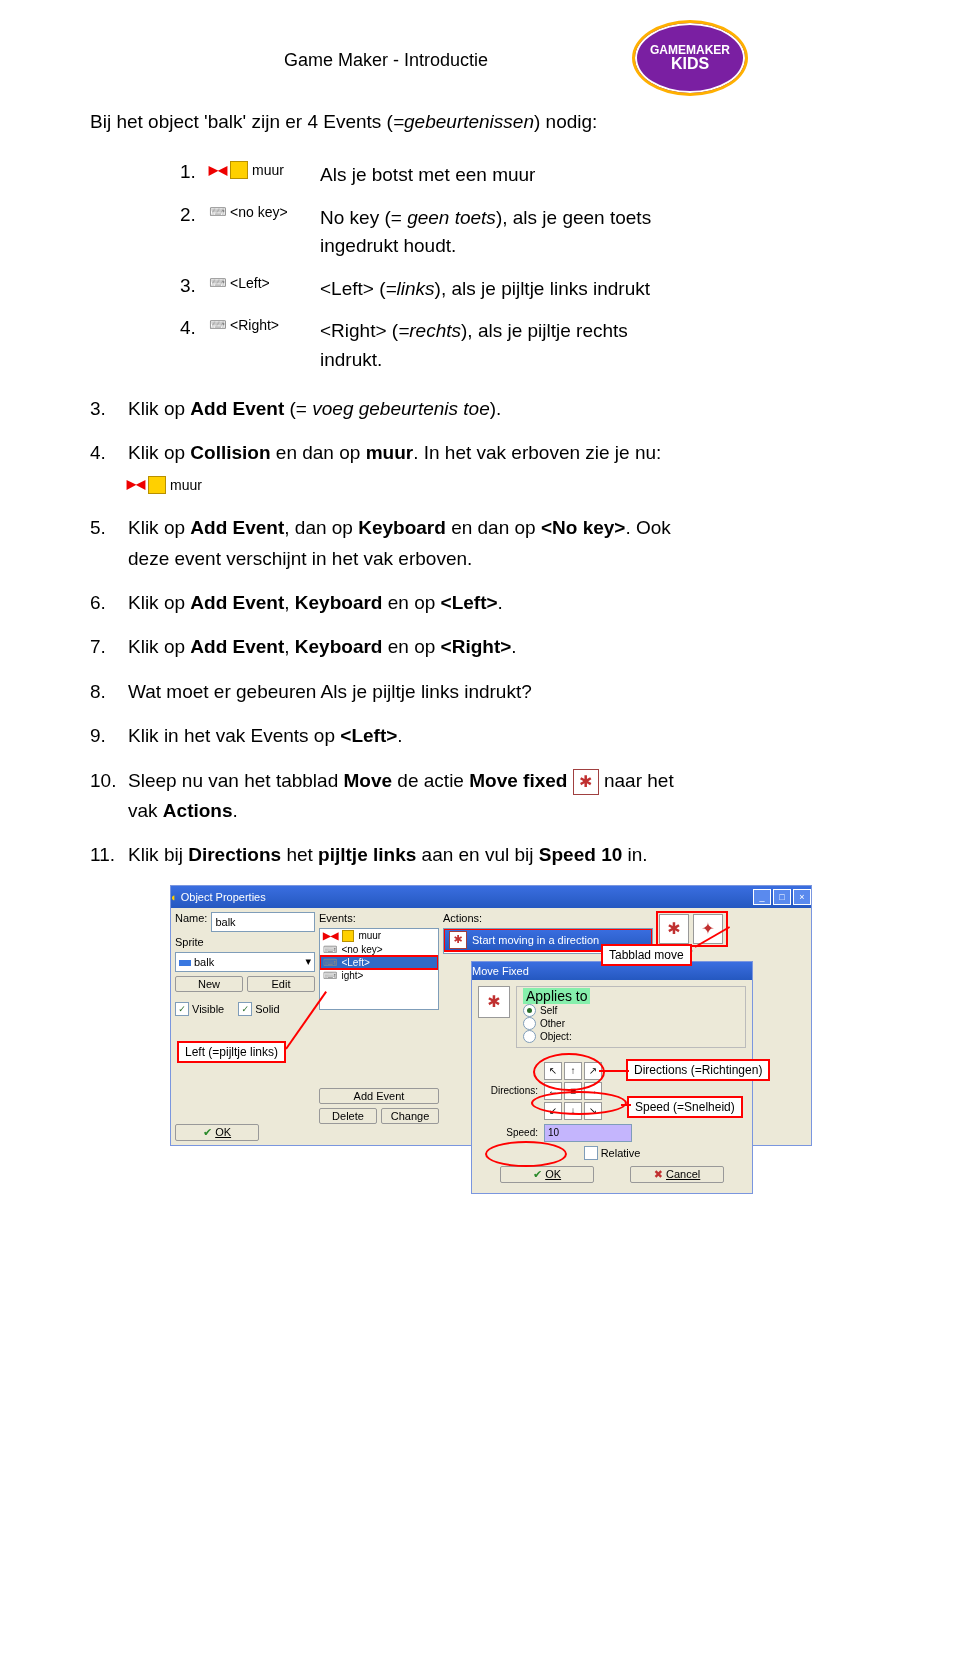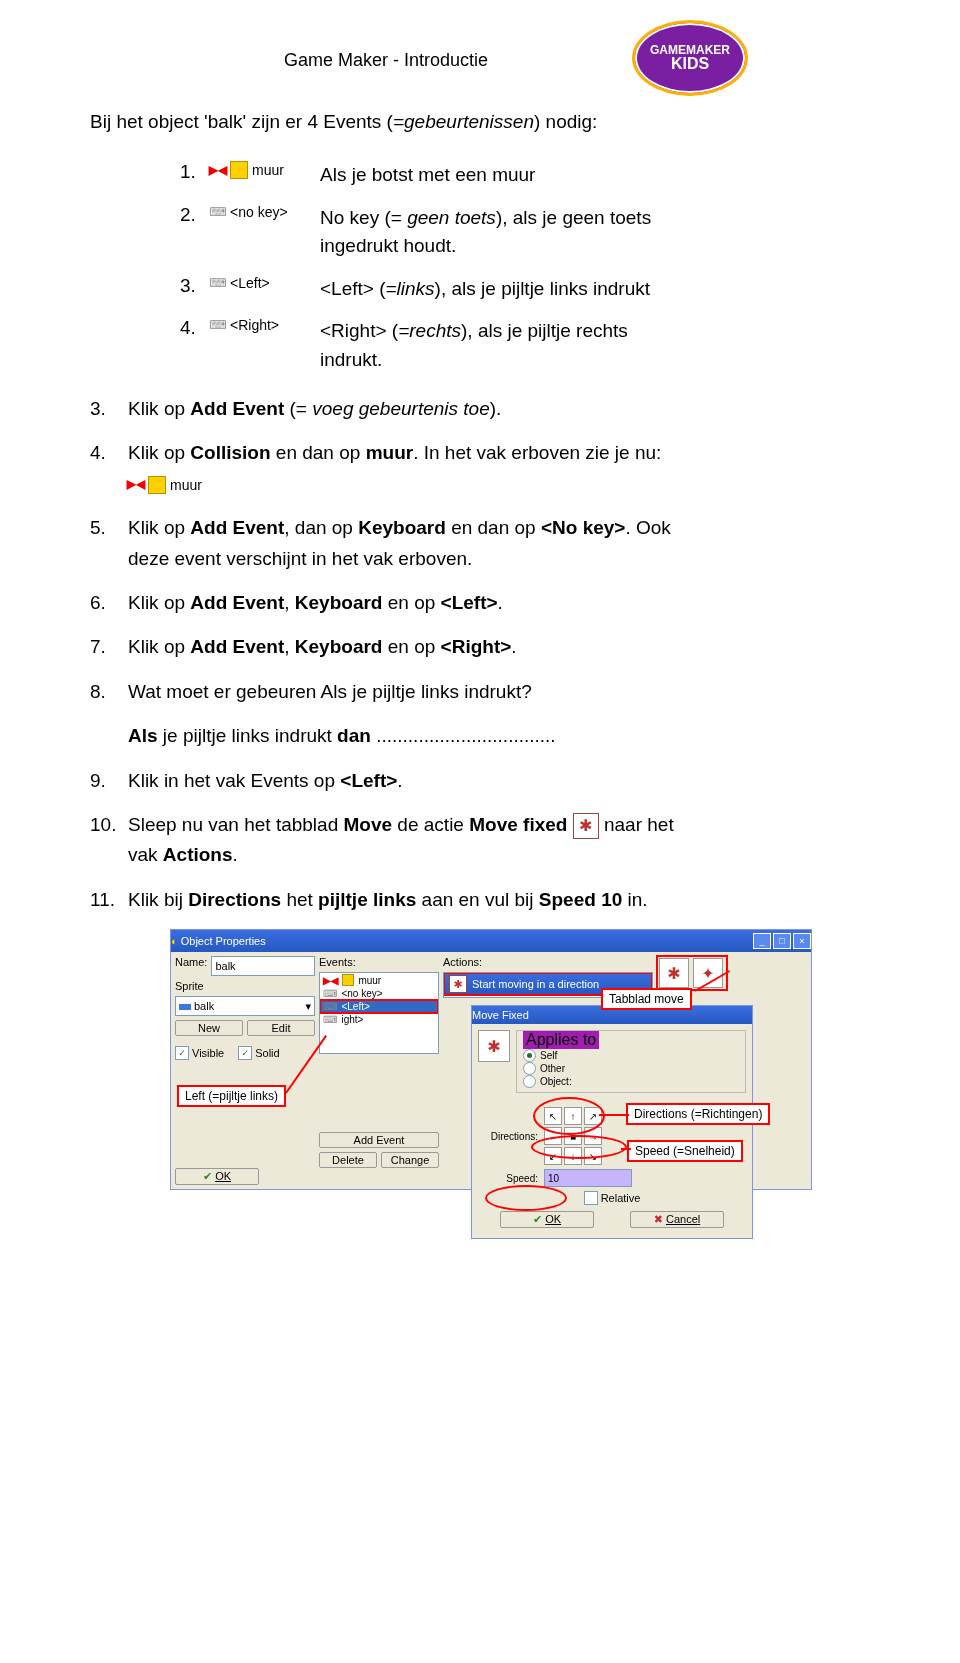--- a/index.html
+++ b/index.html
@@ -309,23 +309,23 @@
     border: 1px solid #7a96df;
     font-size: 11px;
   }
   .mf-body { padding: 6px; }
   .mf-group {
     border: 1px solid #bbb;
     padding: 4px 6px;
     margin-bottom: 6px;
   }
   .mf-group-title {
-    font-size: 16px;
+    font-size: 14px;
     margin-top: -10px;
-    background: #a21caf;
+    background: #86efac;
     display: inline-block;
     padding: 0 3px;
   }
   .mf-radio { display: flex; align-items: center; gap: 4px; font-size: 10px; }
   .mf-radio-dot {
     width: 11px;
     height: 11px;
     border: 1px solid #7f9db9;
     border-radius: 50%;
     background: #fff;
@@ -479,23 +479,20 @@
       <div class="step-text">
         <span>Klik op </span><span class="bold">Add Event</span><span>, </span><span class="bold">Keyboard</span><span> en op </span><span class="bold">&lt;Right&gt;</span><span>.</span>
       </div>
     </div>
 
     <div class="step-row">
       <div class="step-num">8.</div>
       <div class="step-text">Wat moet er gebeuren Als je pijltje links indrukt?</div>
     </div>
 
-    <div class="no-indent">
-      <span class="bold">Als</span><span> je pijltje links indrukt </span><span class="bold">dan</span><span>  ..................................</span>
-    </div>
 
     <div class="step-row">
       <div class="step-num">9.</div>
       <div class="step-text">
         <span>Klik in het vak Events op </span><span class="bold">&lt;Left&gt;</span><span>.</span>
       </div>
     </div>
 
     <div class="step-row">
       <div class="step-num">10.</div>

